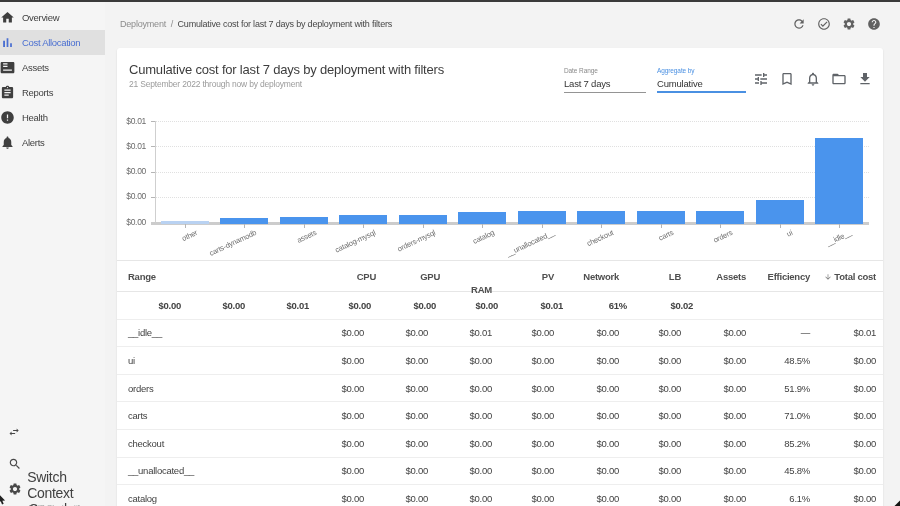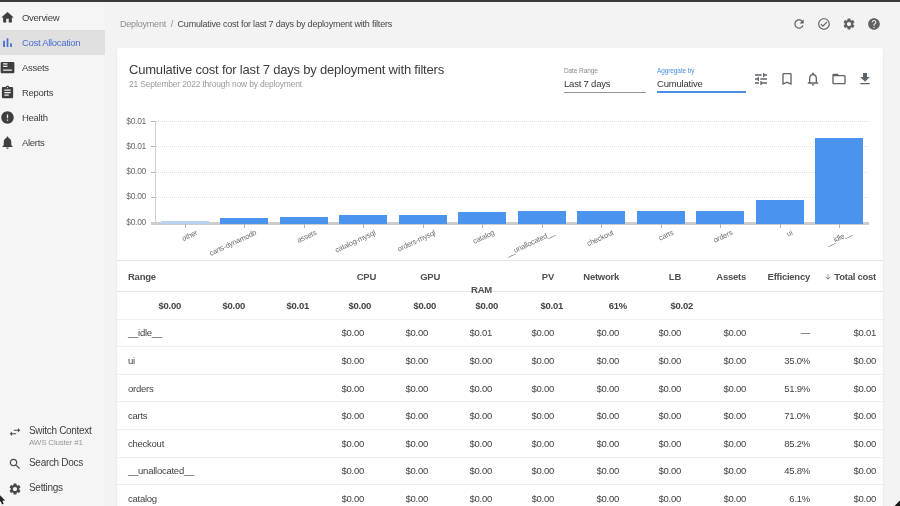--- a/index.html
+++ b/index.html
@@ -7,21 +7,21 @@
 .topline { position:absolute; top:0; left:0; width:900px; height:2px; background:#3a3a3a; z-index:50;}
 
 .sidebar { position:absolute; left:0; top:2px; bottom:0; width:105px; background:#f5f5f5; z-index:10;}
 .nav-item { position:relative; height:25px; display:flex; align-items:center; cursor:pointer; }
 .nav-item .lbl { margin-left:7px; font-size:9.5px; color:#414141; letter-spacing:-0.3px; }
 .nav-item.sel { background:#e0e0e0; }
 .nav-item.sel .lbl { color:#4a6fd1; }
 .side-footer { position:absolute; left:0; bottom:0; width:105px; height:85px; }
 .foot-item { position:absolute; left:0; width:105px; display:flex; align-items:flex-start; padding-left:8px; }
 .foot-item .txt { margin-left:7px; }
-.foot-item .lbl { font-size:10px; letter-spacing:-0.3px; color:#414141; display:block; }
+.foot-item .lbl { font-size:14px; letter-spacing:-0.3px; color:#414141; display:block;margin-top:44px; }
 .foot-item .sub { font-size:8px; letter-spacing:-0.2px; color:#9a9a9a; display:block; margin-top:2px;}
 
 .breadcrumb { position:absolute; left:120px; top:19px; font-size:9px; letter-spacing:-0.2px; color:#474747; white-space:nowrap; z-index:5;}
 .breadcrumb .dim { color:#8c8c8c; }
 .top-icons { position:absolute; top:17px; right:19px; display:flex; gap:11px; z-index:5; }
 .top-icons .ic { width:14px; height:14px; color:#616161; cursor:pointer;}
 
 .card { position:absolute; left:117px; top:48px; width:766px; height:475px; background:#fff; border-radius:3px; box-shadow:0 1px 2px rgba(0,0,0,0.12); }
 .card-title { position:absolute; left:12px; top:14px; font-size:13px; letter-spacing:-0.2px; color:#3d3d3d; }
 .card-subtitle { position:absolute; left:12px; top:31px; font-size:8.5px; letter-spacing:-0.2px; color:#9b9b9b; }
@@ -273,21 +273,21 @@
       </div>
       <div class="trow tdata" style="padding-right: 7px;">
         <div class="cname">ui</div>
         <div class="cnum" style="width: 64px;">$0.00</div>
         <div class="cnum" style="width: 64px;">$0.00</div>
         <div class="cnum" style="width: 64px;">$0.00</div>
         <div class="cnum" style="width: 62px;">$0.00</div>
         <div class="cnum" style="width: 65px;">$0.00</div>
         <div class="cnum" style="width: 62px;">$0.00</div>
         <div class="cnum" style="width: 65px;">$0.00</div>
-        <div class="cnum" style="width: 64px;">35.0%</div>
+        <div class="cnum" style="width: 64px;">48.5%</div>
         <div class="cnum" style="width: 66px;">$0.00</div>
       </div>
       <div class="trow tdata" style="padding-right: 7px;">
         <div class="cname">orders</div>
         <div class="cnum" style="width: 64px;">$0.00</div>
         <div class="cnum" style="width: 64px;">$0.00</div>
         <div class="cnum" style="width: 64px;">$0.00</div>
         <div class="cnum" style="width: 62px;">$0.00</div>
         <div class="cnum" style="width: 65px;">$0.00</div>
         <div class="cnum" style="width: 62px;">$0.00</div>

